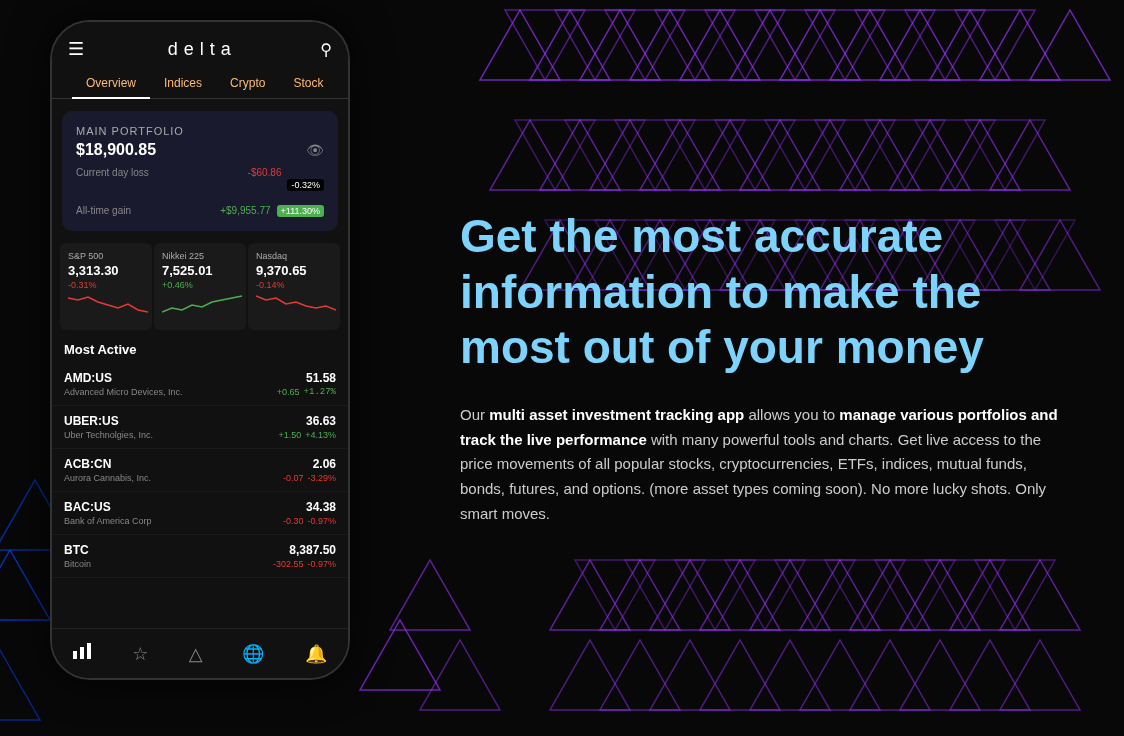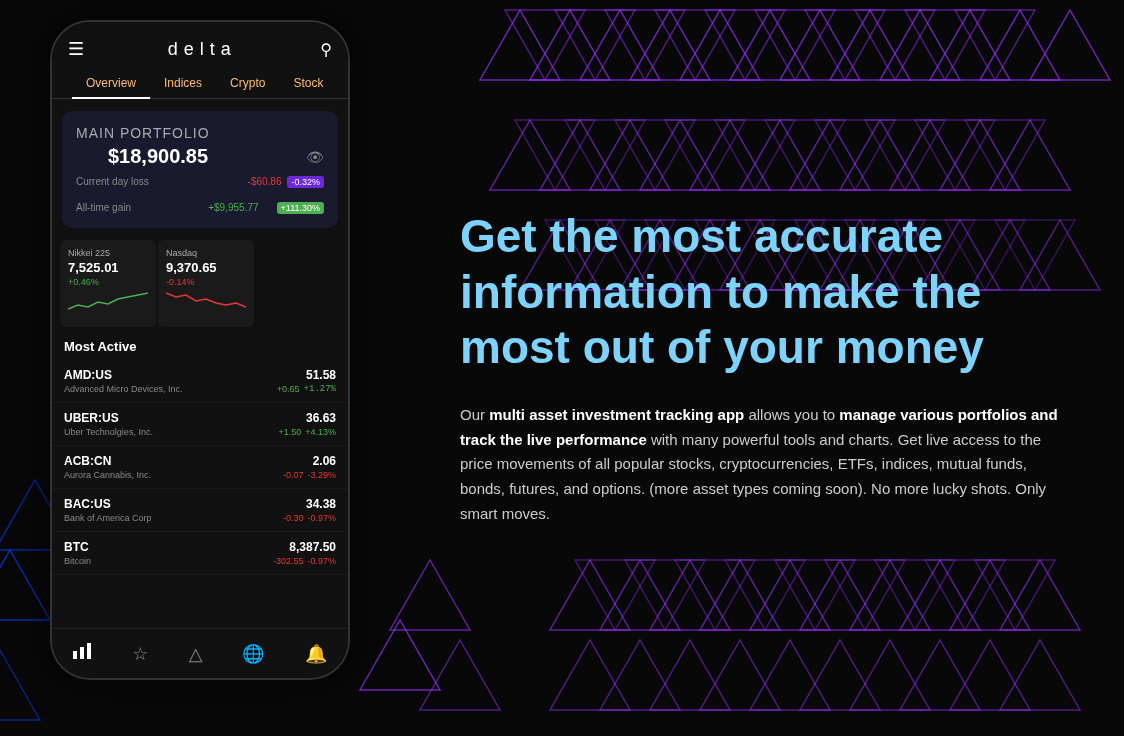--- a/index.html
+++ b/index.html
@@ -103,37 +103,36 @@
     
     .portfolio-card {
       margin: 12px 10px;
       background: #1a1a2e;
       border-radius: 10px;
       padding: 14px;
       color: #fff;
     }
 
     .portfolio-label {
-      font-size: 14px;
+      font-size: 11px;
       color: #aaa;
       letter-spacing: 1px;
       margin-bottom: 4px;
     }
 
     .portfolio-value-row {
       display: flex;
       align-items: center;
       justify-content: space-between;
     }
 
     .portfolio-value {
-      font-size: 20px;
+      font-size: 16px;
       font-weight: 700;
       color: #fff;
-      margin-left: 32px;
     }
 
     .portfolio-eye {
       color: #888;
       font-size: 14px;
     }
 
     .portfolio-stats {
       margin-top: 8px;
       display: flex;
@@ -144,22 +143,22 @@
     .portfolio-stat {
       display: flex;
       justify-content: space-between;
       font-size: 10px;
     }
 
     .stat-label { color: #888; }
     .stat-values { display: flex; gap: 6px; }
     .stat-neg { color: #e53935; }
     .stat-pos { color: #4caf50; }
-    .stat-badge-neg { background: #6d28d9; color: #fff; padding: 1px 4px; border-radius: 3px; font-size: 9px; }
-    .stat-badge-pos { background: #4caf50; color: #fff; padding: 1px 4px; border-radius: 3px; font-size: 9px; margin-left: 12px; }
+    .stat-badge-neg { background: #000000; color: #fff; padding: 1px 4px; border-radius: 3px; font-size: 9px; margin-top: 12px; }
+    .stat-badge-pos { background: #4caf50; color: #fff; padding: 1px 4px; border-radius: 3px; font-size: 9px; }
 
     
     .indices-row {
       display: flex;
       overflow-x: auto;
       gap: 2px;
       padding: 0 8px;
       scrollbar-width: none;
     }
 
@@ -425,20 +424,28 @@
             <div class="stat-values">
               <span class="stat-pos">+$9,955.77</span>
               <span class="stat-badge-pos">+111.30%</span>
             </div>
           </div>
         </div>
       </div>
 
       <div class="indices-row">
 
+        <div class="index-card">
+          <div class="index-name">S&amp;P 500</div>
+          <div class="index-value">3,313.30</div>
+          <div class="index-change-neg">-0.31%</div>
+          <svg class="sparkline" viewBox="0 0 80 28">
+            <polyline points="0,8 10,10 20,7 30,12 40,15 50,18 60,14 70,20 80,22" fill="none" stroke="#e53935" stroke-width="1.5"></polyline>
+          </svg>
+        </div>
 
         <div class="index-card">
           <div class="index-name">Nikkei 225</div>
           <div class="index-value">7,525.01</div>
           <div class="index-change-pos">+0.46%</div>
           <svg class="sparkline" viewBox="0 0 80 28">
             <polyline points="0,22 10,18 20,20 30,15 40,17 50,12 60,10 70,8 80,6" fill="none" stroke="#4caf50" stroke-width="1.5"></polyline>
           </svg>
         </div>
 

